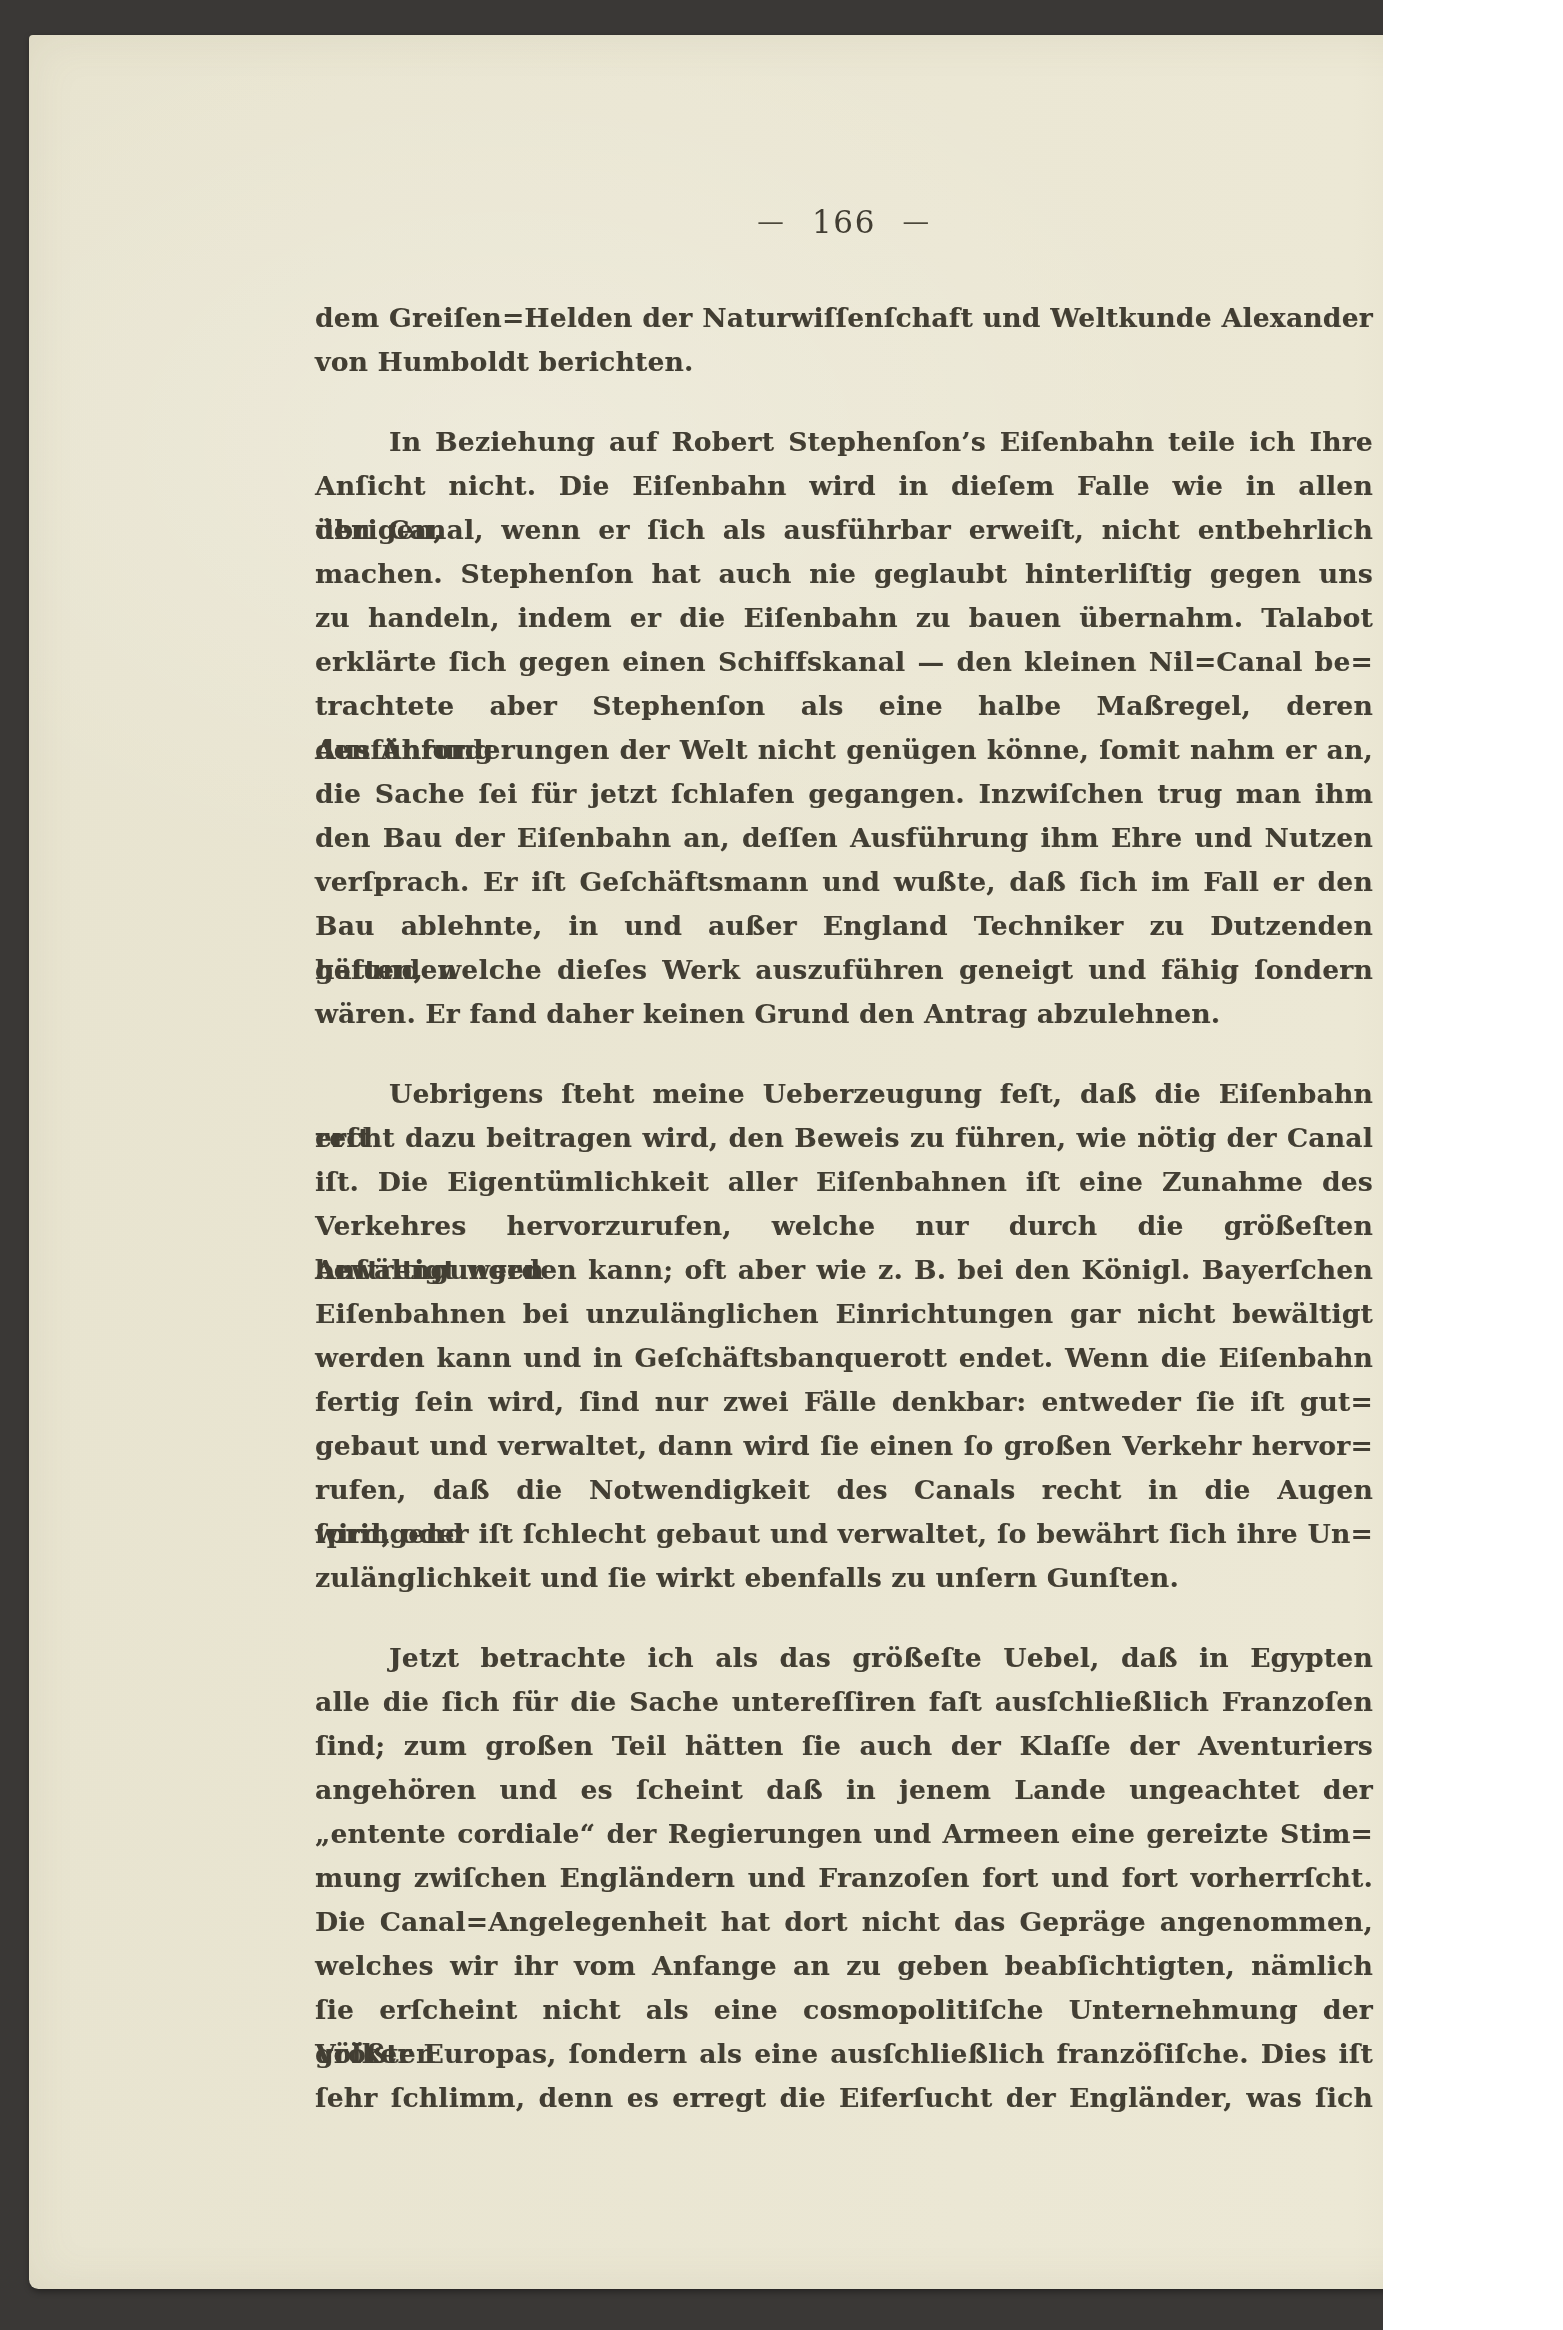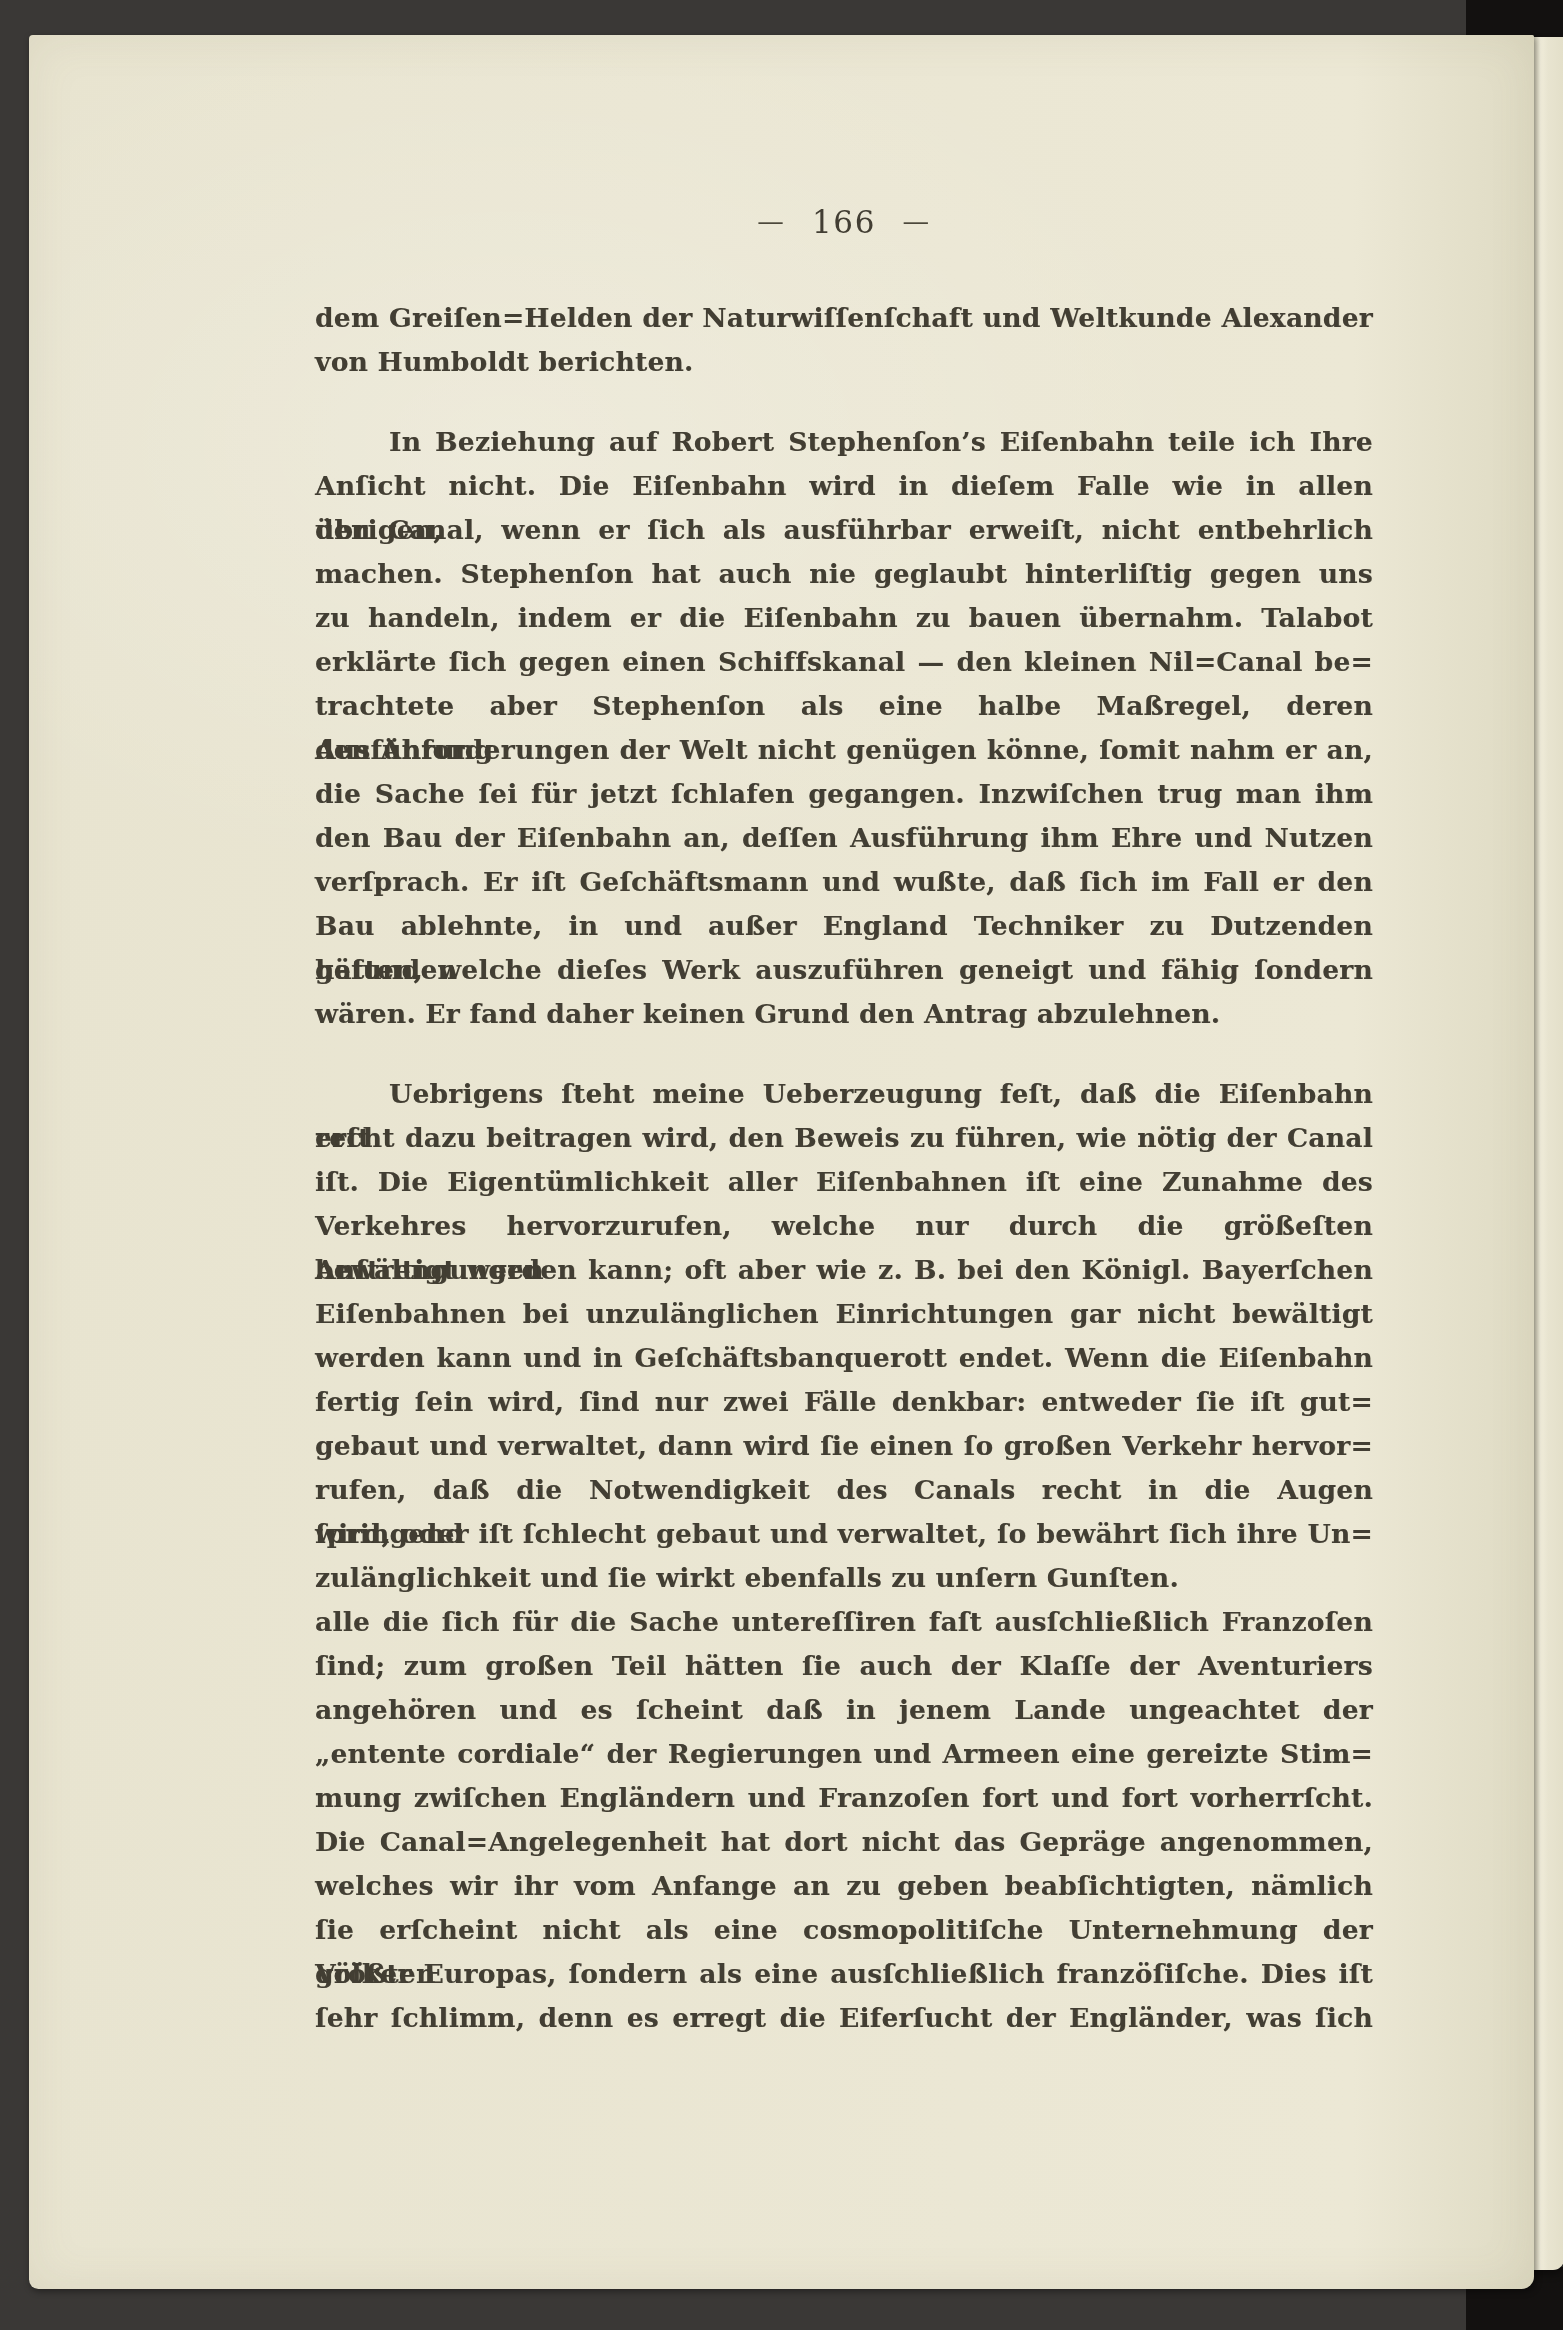--- a/index.html
+++ b/index.html
@@ -1,18 +1,18 @@
 <!DOCTYPE html>
 <html style="font-size:12.5px"><head>
 <meta charset="utf-8">
 <style>
   html, body { margin: 0; padding: 0; }
   .canvas {
     position: relative;
-    width: 1563px;
+    width: 1383px;
     height: 2330px;
     background: var(--backdrop, #3a3836);
     overflow: hidden;
     font-family: "DejaVu Serif", serif;
   }
   
   .black-gap {
     position: absolute;
     background: var(--gap, #131110);
   }
@@ -111,20 +111,21 @@
         <div class="line">iſt. Die Eigentümlichkeit aller Eiſenbahnen iſt eine Zunahme des</div>
         <div class="line">Verkehres hervorzurufen, welche nur durch die größeſten Anſtrengungen</div>
         <div class="line">bewältigt werden kann; oft aber wie z. B. bei den Königl. Bayerſchen</div>
         <div class="line">Eiſenbahnen bei unzulänglichen Einrichtungen gar nicht bewältigt</div>
         <div class="line">werden kann und in Geſchäftsbanquerott endet. Wenn die Eiſenbahn</div>
         <div class="line">fertig ſein wird, ſind nur zwei Fälle denkbar: entweder ſie iſt gut=</div>
         <div class="line">gebaut und verwaltet, dann wird ſie einen ſo großen Verkehr hervor=</div>
         <div class="line">rufen, daß die Notwendigkeit des Canals recht in die Augen ſpringend</div>
         <div class="line">wird, oder iſt ſchlecht gebaut und verwaltet, ſo bewährt ſich ihre Un=</div>
         <div class="line end">zulänglichkeit und ſie wirkt ebenfalls zu unſern Gunſten.</div>
+        <div class="line indent">Jetzt betrachte ich als das größeſte Uebel, daß in Egypten</div>
         <div class="line">alle die ſich für die Sache untereſſiren faſt ausſchließlich Franzoſen</div>
         <div class="line">ſind; zum großen Teil hätten ſie auch der Klaſſe der Aventuriers</div>
         <div class="line">angehören und es ſcheint daß in jenem Lande ungeachtet der</div>
         <div class="line">„entente cordiale“ der Regierungen und Armeen eine gereizte Stim=</div>
         <div class="line">mung zwiſchen Engländern und Franzoſen fort und fort vorherrſcht.</div>
         <div class="line">Die Canal=Angelegenheit hat dort nicht das Gepräge angenommen,</div>
         <div class="line">welches wir ihr vom Anfange an zu geben beabſichtigten, nämlich</div>
         <div class="line">ſie erſcheint nicht als eine cosmopolitiſche Unternehmung der größten</div>
         <div class="line">Völker Europas, ſondern als eine ausſchließlich franzöſiſche. Dies iſt</div>
         <div class="line">ſehr ſchlimm, denn es erregt die Eiferſucht der Engländer, was ſich</div>

